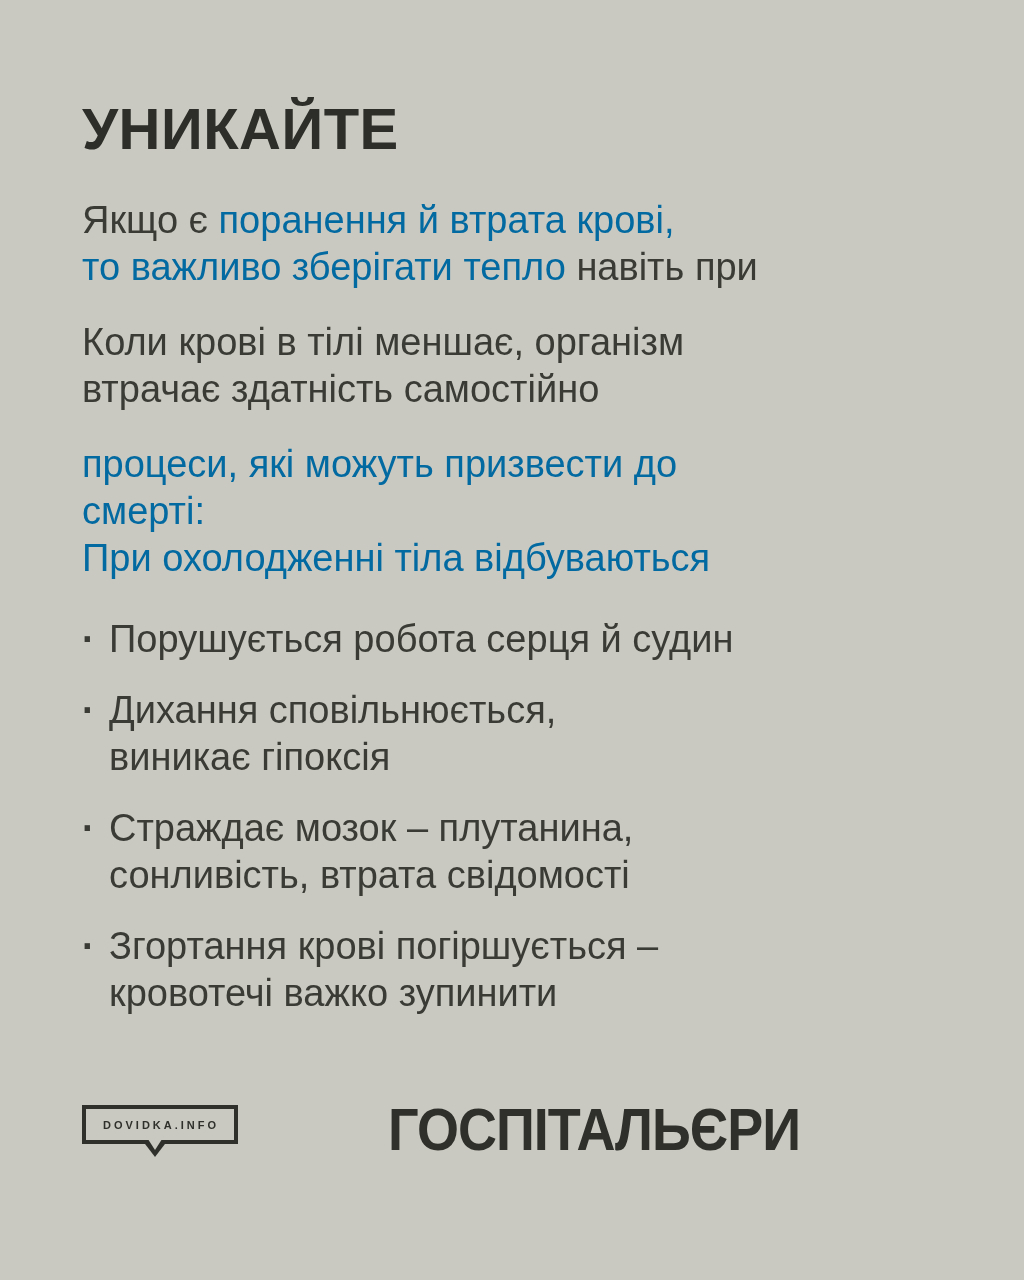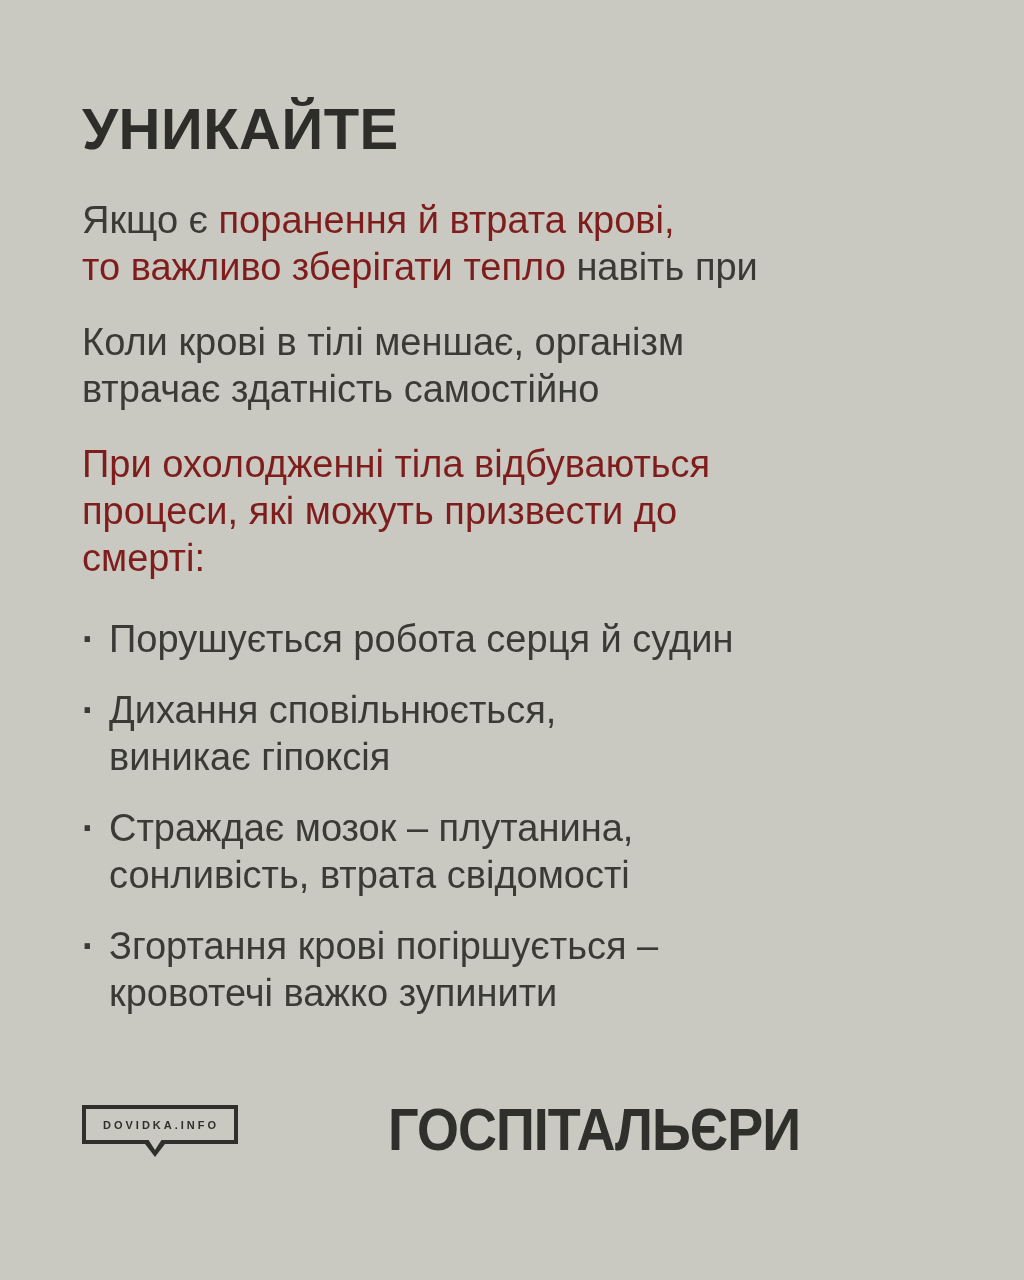--- a/index.html
+++ b/index.html
@@ -31,21 +31,21 @@
   }
   .title .t-line { display: block; }
   
   .para {
     margin: 0 0 28px 0;
     font-size: 38px;
     line-height: 47px;
     font-weight: 400;
   }
   .para .p-line { display: block; }
-  .red { color: #7f1d1d; }
+  .red { color: #0369a1; }
   .dark { color: #3a3b35; margin-top: 20px; }
   .warning { margin-bottom: 20px; }
   
   .bullets { margin-top: 34px; }
   .bullet {
     display: flex;
     align-items: flex-start;
     font-size: 38px;
     line-height: 47px;
     margin: 0 0 24px 0;
@@ -120,22 +120,22 @@
     <span class="dark">Якщо є </span><span class="red">поранення й втрата крові,</span><br>
     <span class="red">то важливо зберігати тепло </span><span class="dark">навіть при</span><br>
   </p>
 
   <p class="para">
     <span class="p-line">Коли крові в тілі меншає, організм</span>
     <span class="p-line">втрачає здатність самостійно</span>
   </p>
 
   <p class="para red warning">
+    <span class="p-line">процеси, які можуть призвести до смерті:</span>
     <span class="p-line">При охолодженні тіла відбуваються</span>
-    <span class="p-line">процеси, які можуть призвести до смерті:</span>
   </p>
 
   <div class="bullets">
 
     <div class="bullet">
       <span class="dot">·</span>
       <span class="b-text">
         <span class="b-line">Порушується робота серця й судин</span>
       </span>
     </div>

